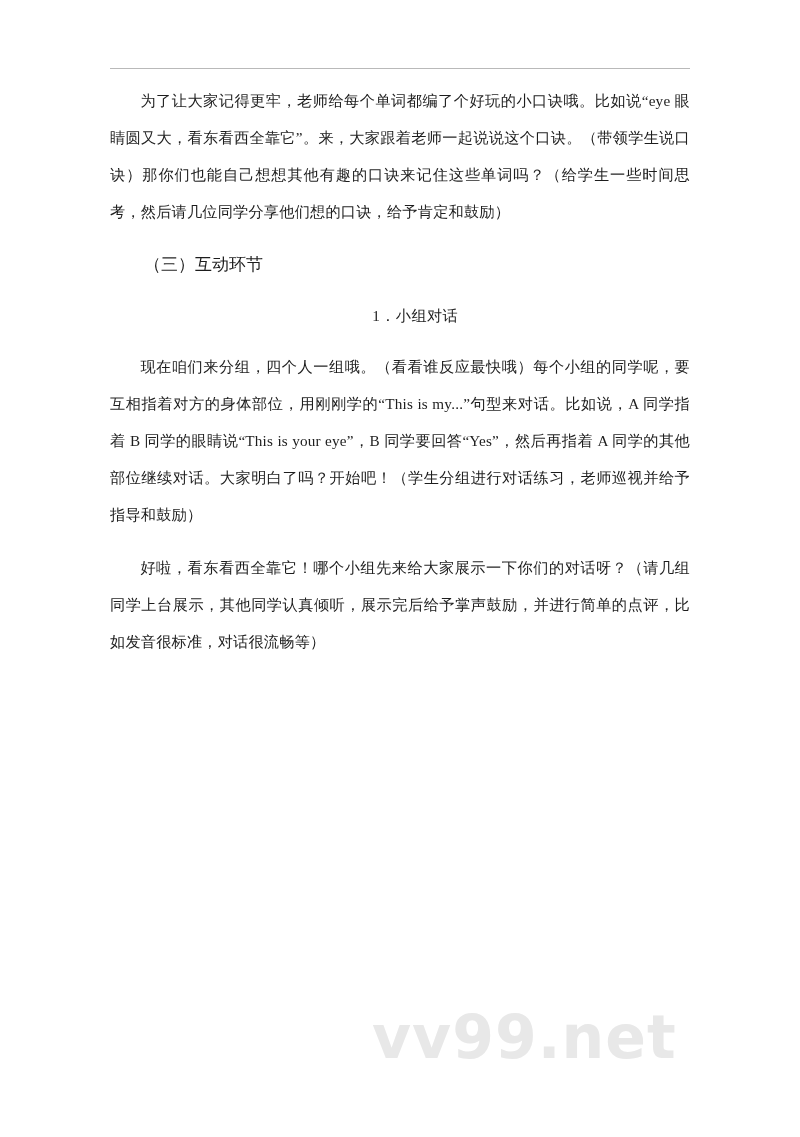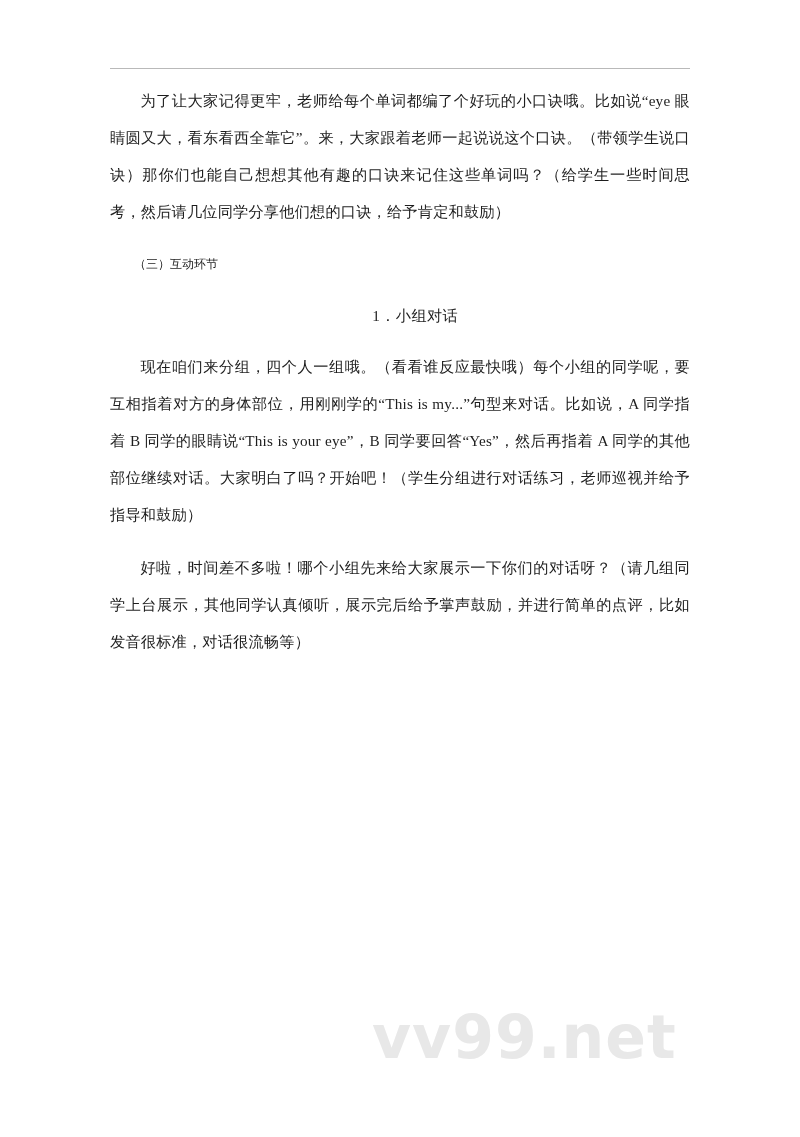--- a/index.html
+++ b/index.html
@@ -44,21 +44,21 @@
     text-align: justify;
     text-justify: inter-ideograph;
     letter-spacing: 0.2px;
     color: #1d1d1d;
   }
   p.para.indent {
     text-indent: 2em;
   }
   .section-head {
     margin: 0 0 14px 0;
-    font-size: 12px;
+    font-size: 17px;
     line-height: 37px;
     text-indent: 2em;
     color: #1d1d1d;
   }
   .list-item {
     margin: 0 0 14px 0;
     font-size: 15.2px;
     line-height: 37px;
     text-indent: 2em;
     color: #1d1d1d;
@@ -90,19 +90,19 @@
     <p class="para indent">为了让大家记得更牢，老师给每个单词都编了个好玩的小口诀哦。比如说“eye 眼睛圆又大，看东看西全靠它”。来，大家跟着老师一起说说这个口诀。（带领学生说口诀）那你们也能自己想想其他有趣的口诀来记住这些单词吗？（给学生一些时间思考，然后请几位同学分享他们想的口诀，给予肯定和鼓励）</p>
 
 
 
     <p class="section-head">（三）互动环节</p>
 
     <p class="list-item">1．小组对话</p>
 
     <p class="para indent">现在咱们来分组，四个人一组哦。（看看谁反应最快哦）每个小组的同学呢，要互相指着对方的身体部位，用刚刚学的“This is my...”句型来对话。比如说，A 同学指着 B 同学的眼睛说“This is your eye”，B 同学要回答“Yes”，然后再指着 A 同学的其他部位继续对话。大家明白了吗？开始吧！（学生分组进行对话练习，老师巡视并给予指导和鼓励）</p>
 
-    <p class="para indent">好啦，时间差不多啦！哪个小组先来给大家展示一下你们的对话呀？（请几组同学上台展示，其他同学认真倾听，展示完后给予掌声鼓励，并进行简单的点评，比如发音很标准，对话很流畅等）</p>
+    <p class="para indent">好啦，看东看西全靠它！哪个小组先来给大家展示一下你们的对话呀？（请几组同学上台展示，其他同学认真倾听，展示完后给予掌声鼓励，并进行简单的点评，比如发音很标准，对话很流畅等）</p>
 
   </div>
 
   <div class="watermark">vv99.net</div>
 
 </div>
 
 </body></html>

